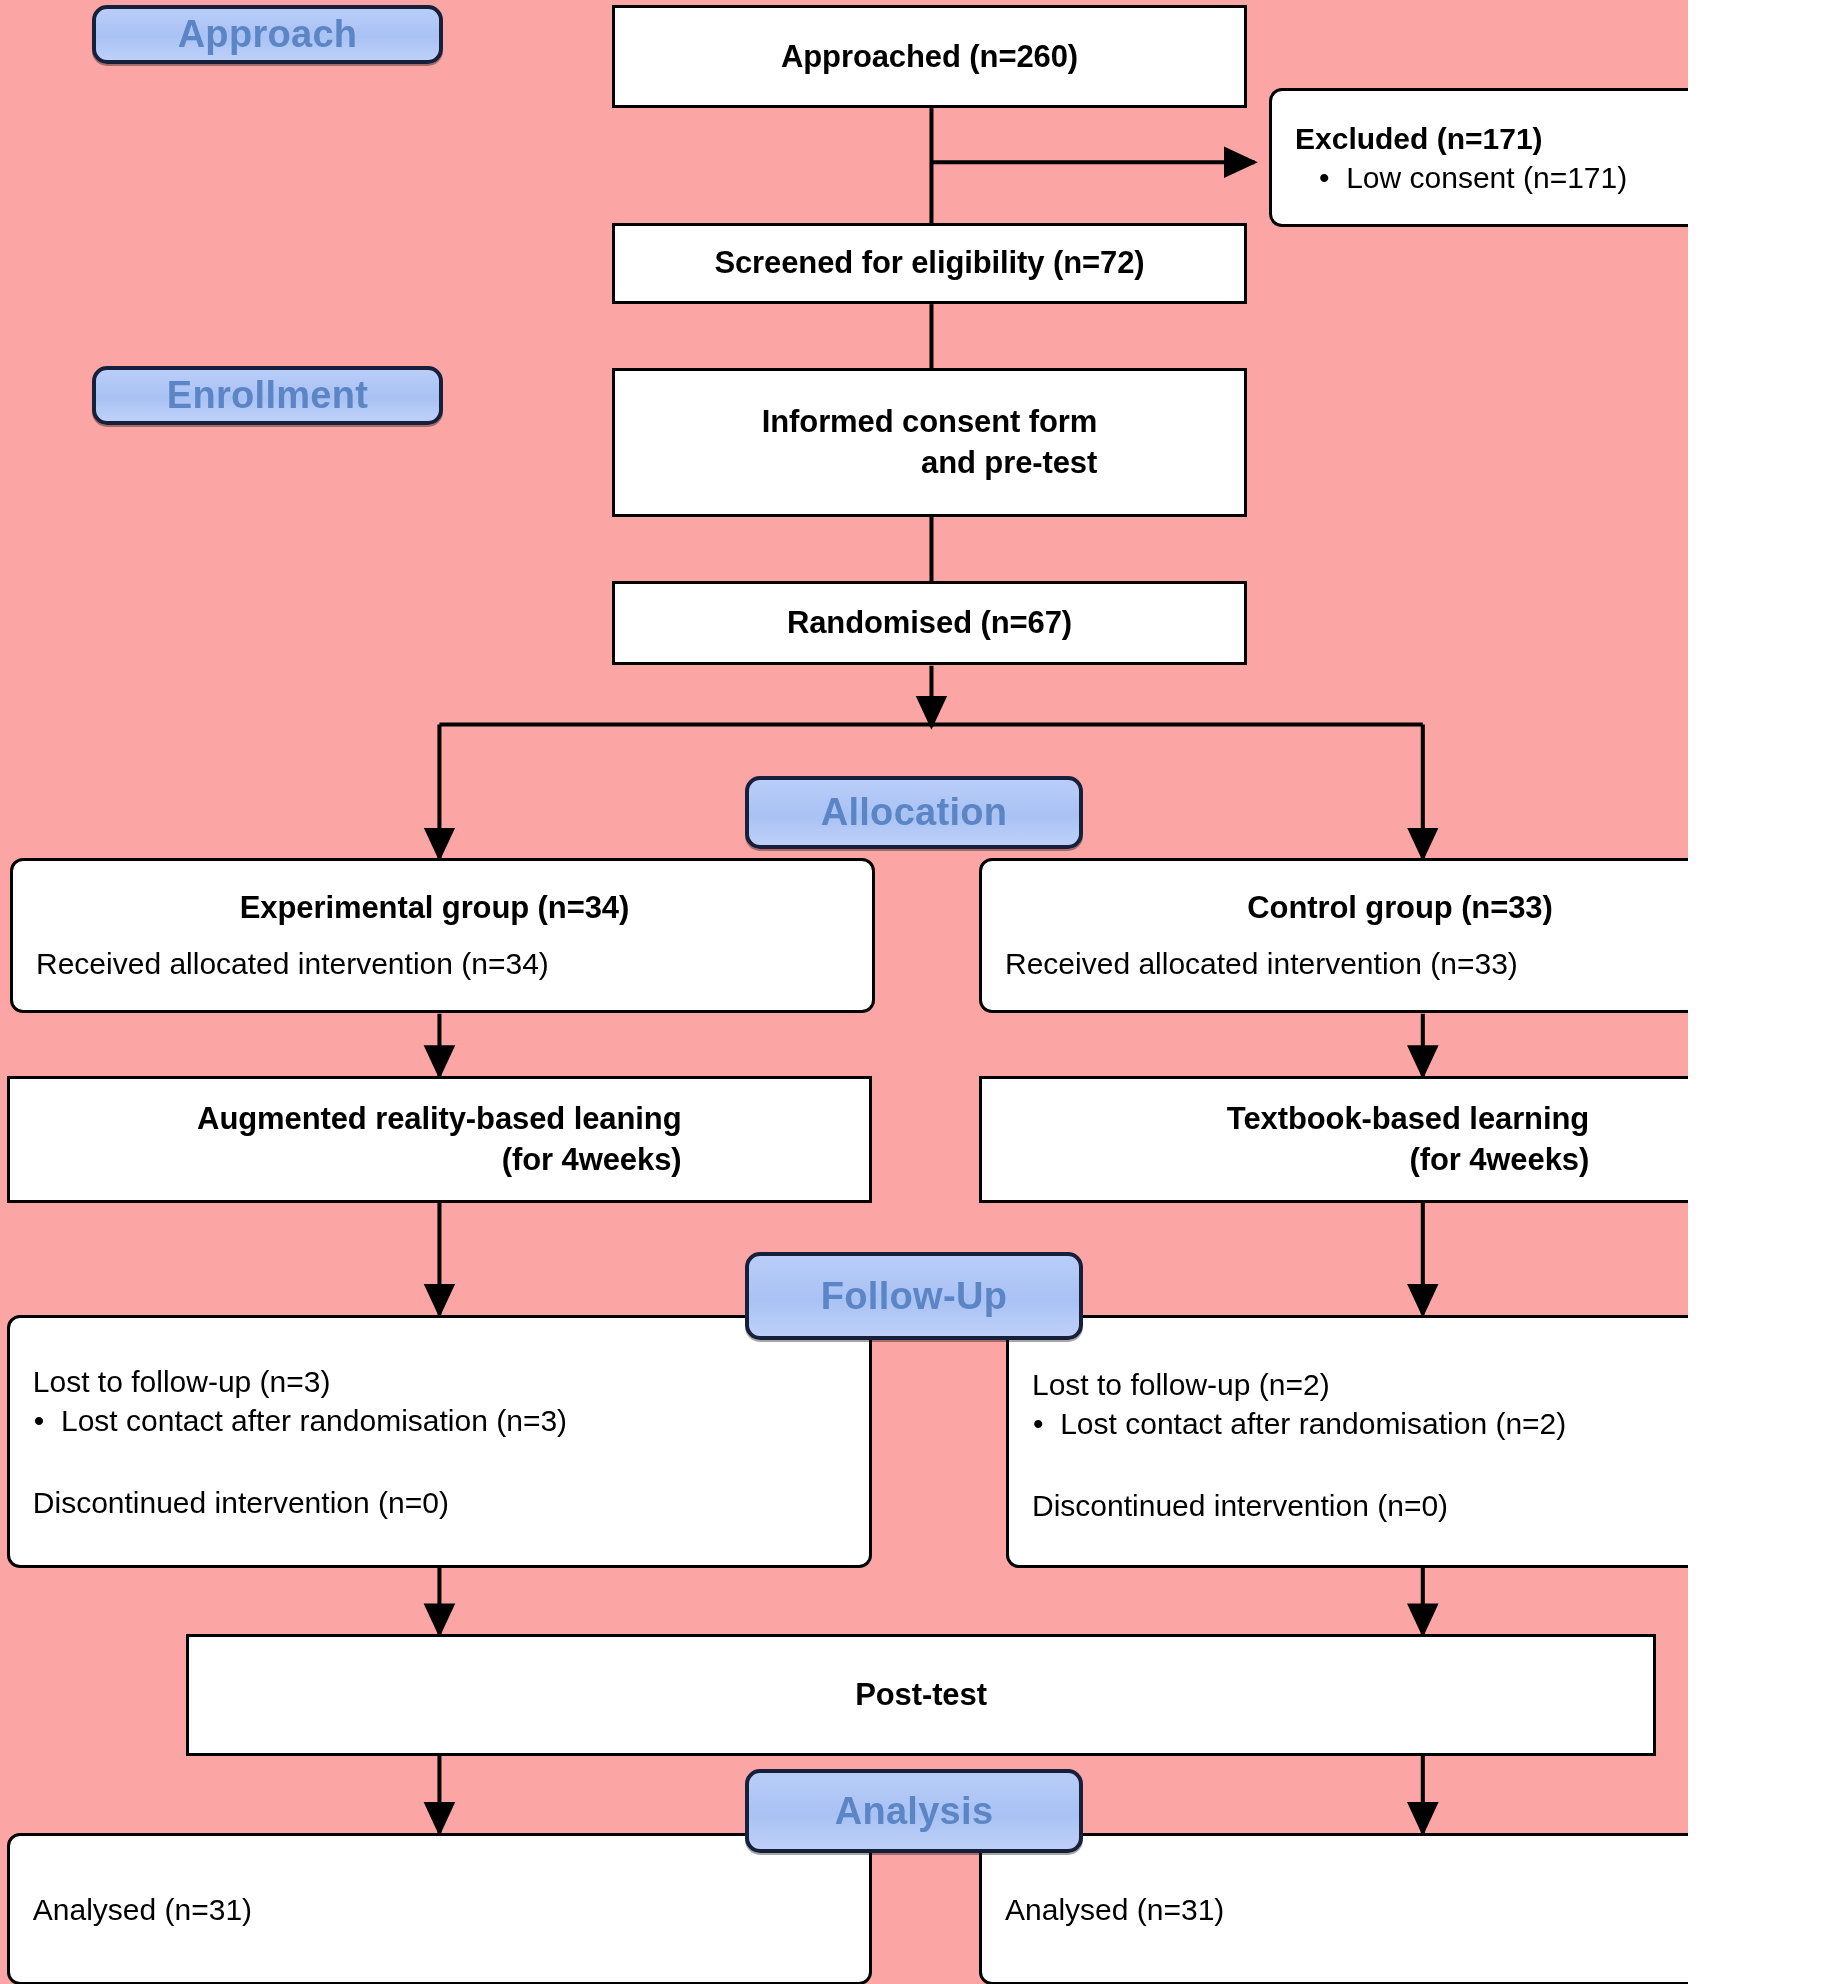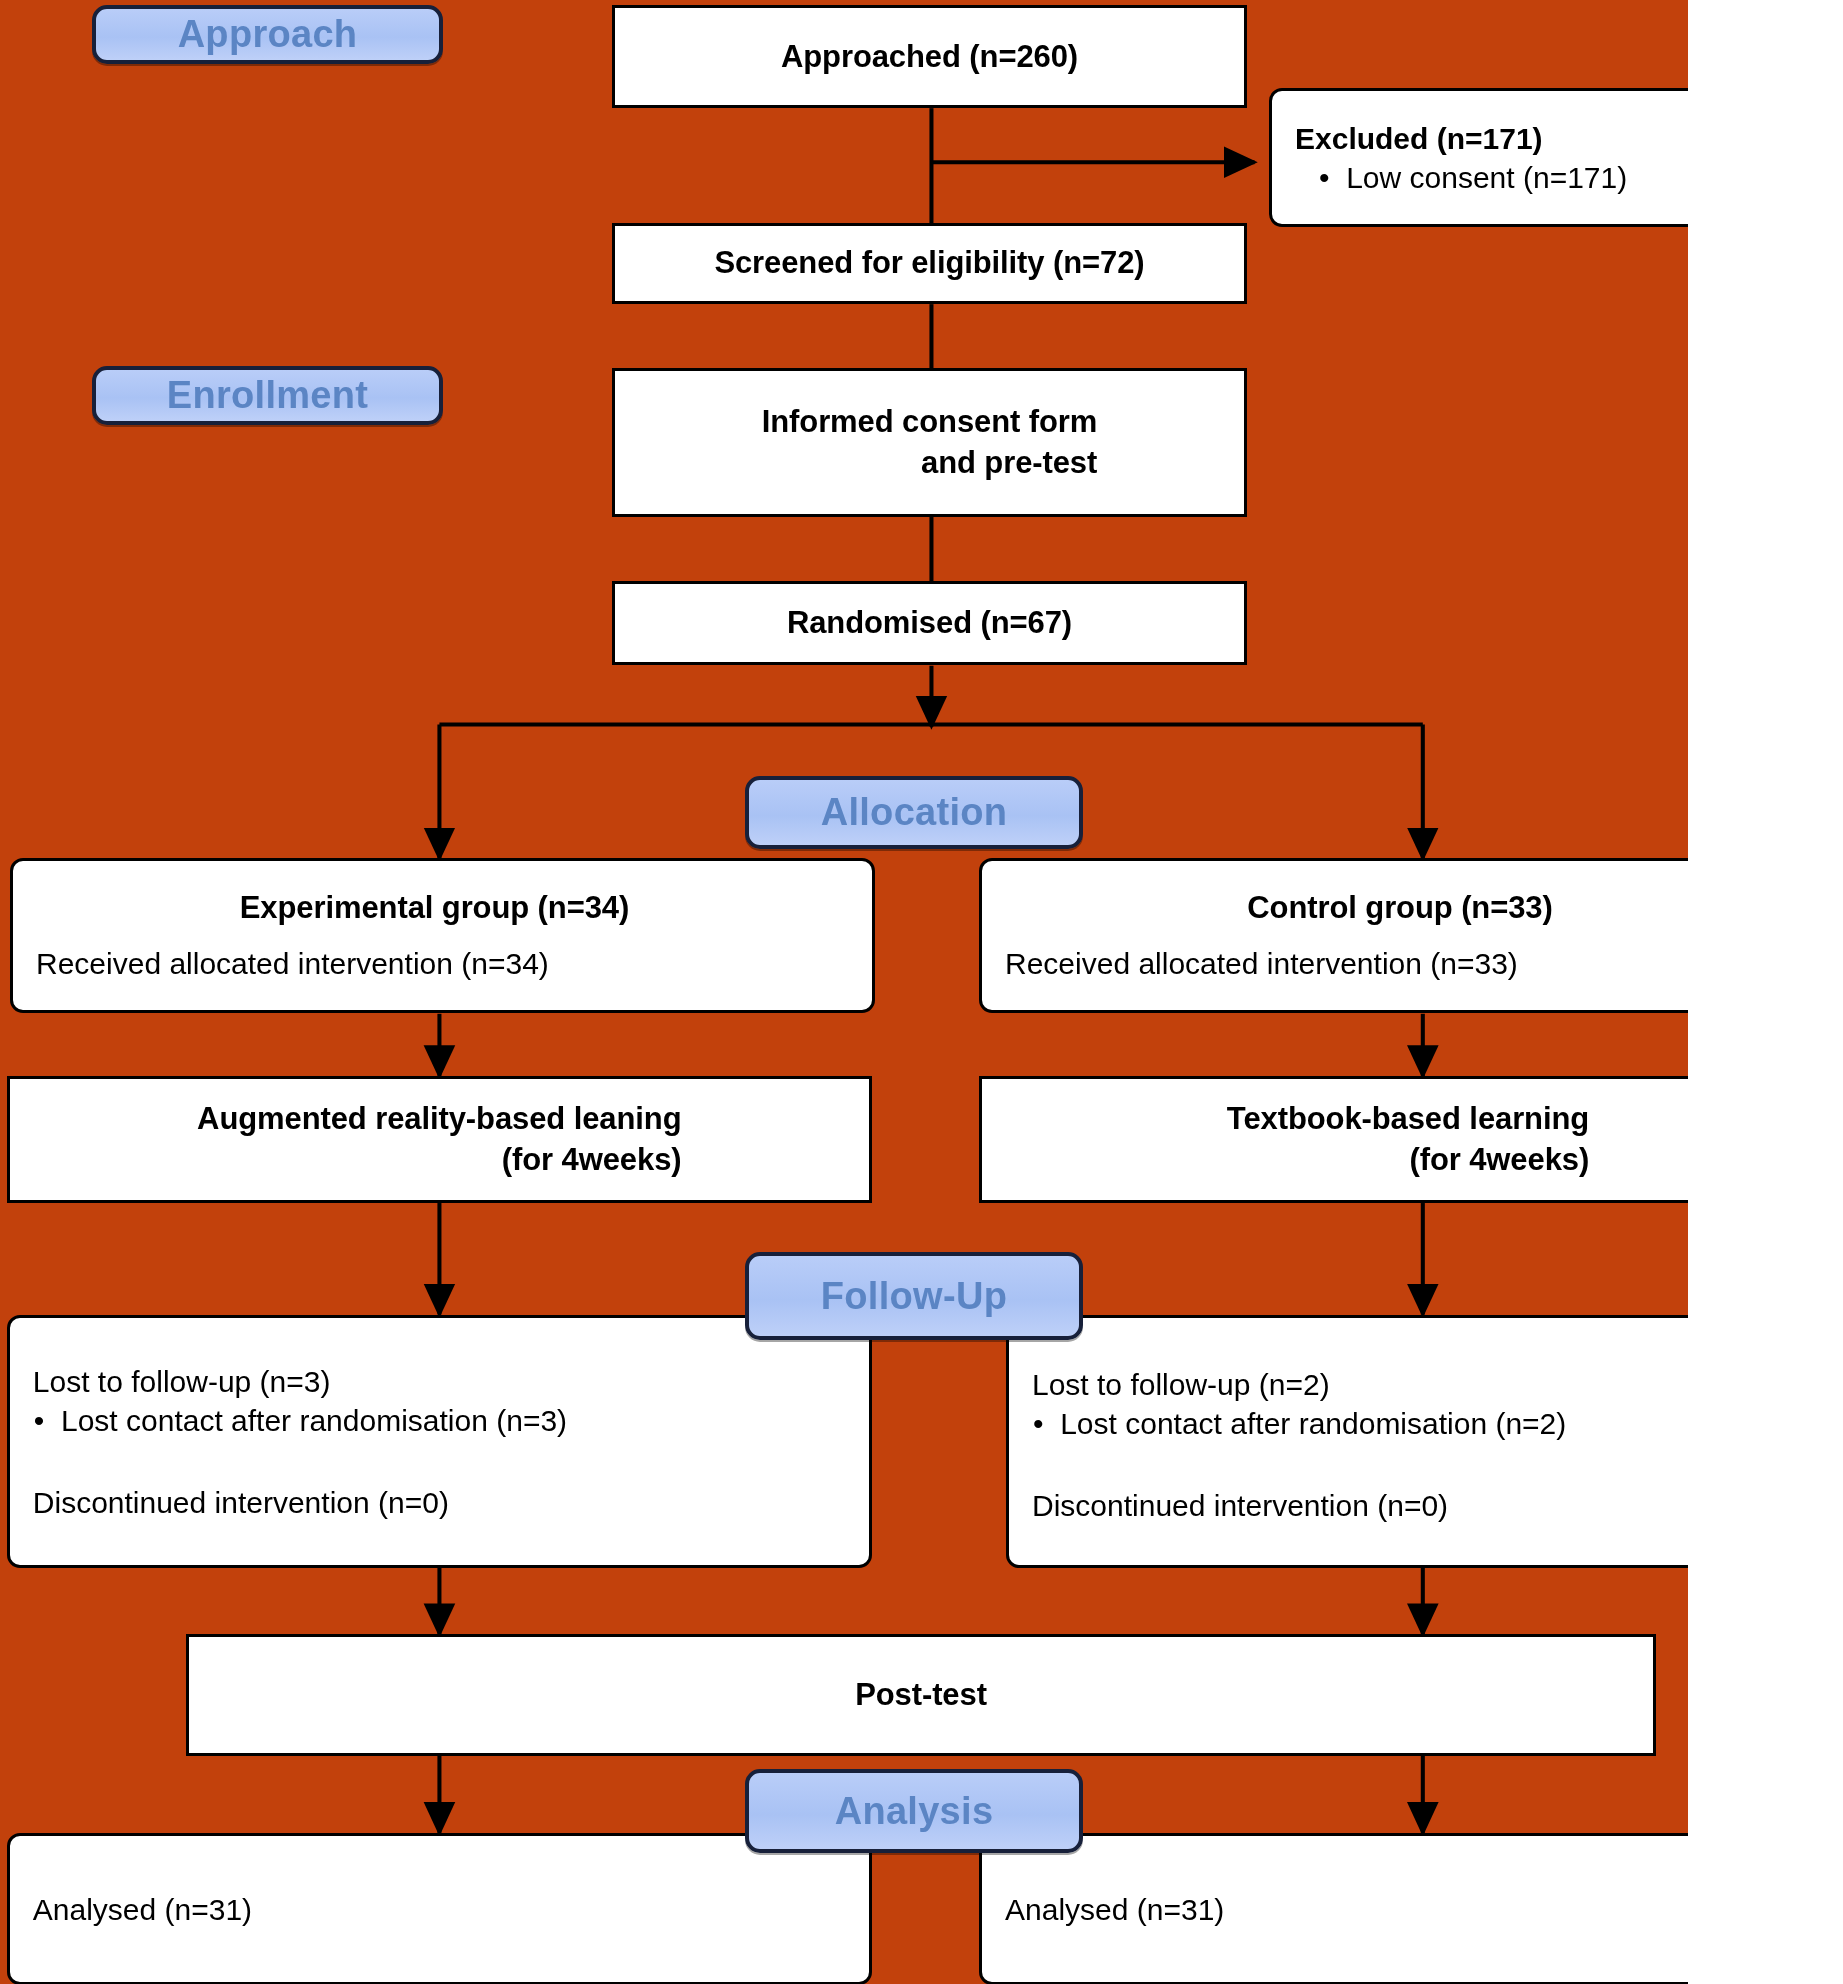--- a/index.html
+++ b/index.html
@@ -1,17 +1,17 @@
 <!DOCTYPE html>
 <html style="font-size:10.8px"><head>
 <meta charset="utf-8">
 <style>
   html,body{margin:0;padding:0;background:#ffffff;}
   body{font-family:"Liberation Sans", sans-serif;}
-  #stage{position:relative;width:1688px;height:1985px;background:#c2410c;overflow:hidden;}
+  #stage{position:relative;width:1688px;height:1985px;background:#fca5a5;overflow:hidden;}
 
   
   .box{
     position:absolute;
     box-sizing:border-box;
     background:#ffffff;
     border:3.4px solid #000000;
     display:flex;
     flex-direction:column;
     justify-content:center;

